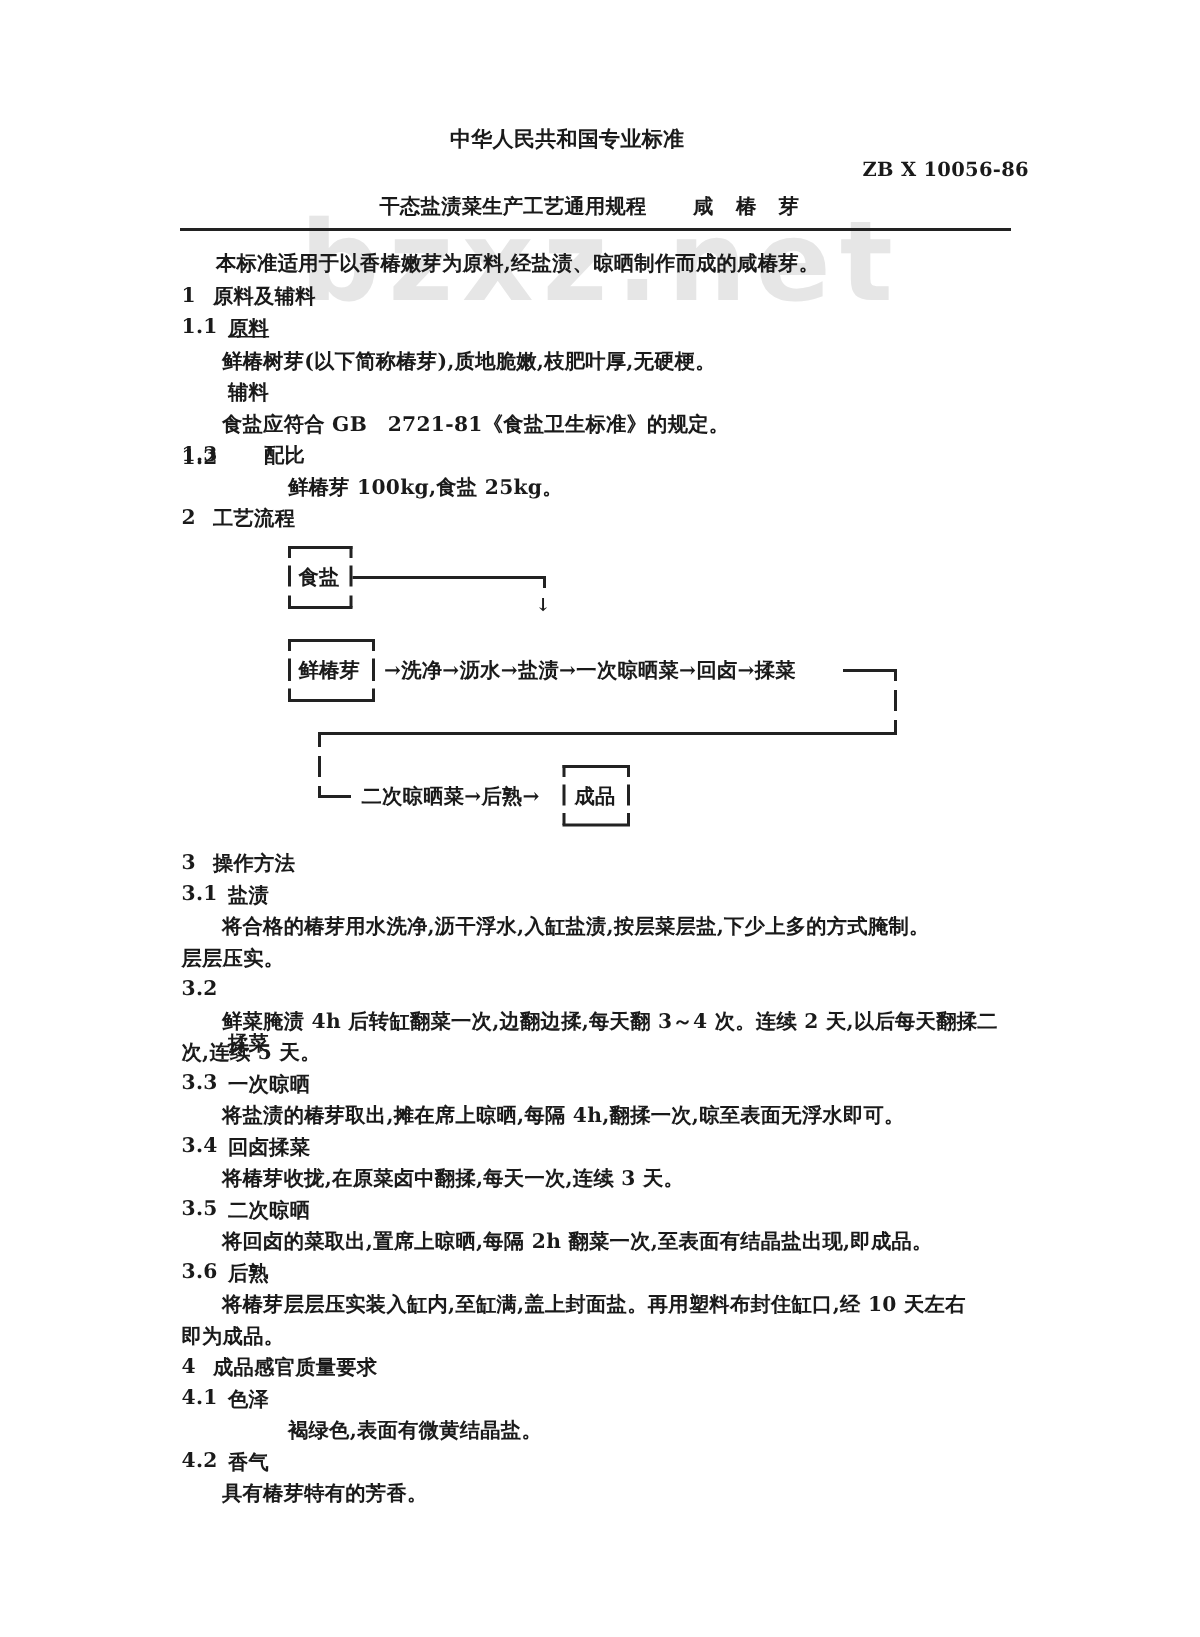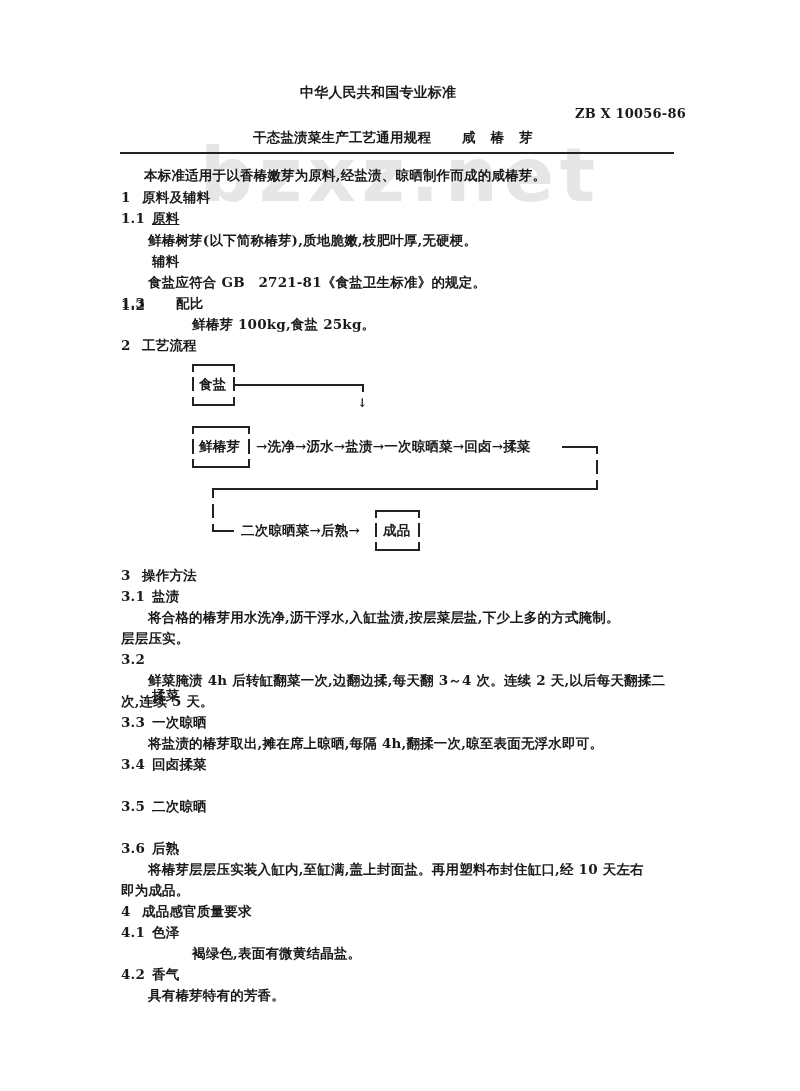--- a/index.html
+++ b/index.html
@@ -109,23 +109,25 @@
   <div class="abs t" style="left:152px;top:651px;margin-top:36px;">揉菜</div>
   <div class="abs t" style="left:148px;top:672px;">鲜菜腌渍 4h 后转缸翻菜一次,边翻边揉,每天翻 3～4 次。连续 2 天,以后每天翻揉二</div>
   <div class="abs t" style="left:121px;top:693px;">次,连续 5 天。</div>
 
   <div class="abs t" style="left:121px;top:714px;">3.3</div>
   <div class="abs t" style="left:152px;top:714px;">一次晾晒</div>
   <div class="abs t" style="left:148px;top:735px;">将盐渍的椿芽取出,摊在席上晾晒,每隔 4h,翻揉一次,晾至表面无浮水即可。</div>
 
   <div class="abs t" style="left:121px;top:756px;">3.4</div>
   <div class="abs t" style="left:152px;top:756px;">回卤揉菜</div>
+  <div class="abs t" style="left:148px;top:777px;">将椿芽收拢,在原菜卤中翻揉,每天一次,连续 3 天。</div>
 
   <div class="abs t" style="left:121px;top:798px;">3.5</div>
   <div class="abs t" style="left:152px;top:798px;">二次晾晒</div>
+  <div class="abs t" style="left:148px;top:819px;">将回卤的菜取出,置席上晾晒,每隔 2h 翻菜一次,至表面有结晶盐出现,即成品。</div>
 
   <div class="abs t" style="left:121px;top:840px;">3.6</div>
   <div class="abs t" style="left:152px;top:840px;">后熟</div>
   <div class="abs t" style="left:148px;top:861px;">将椿芽层层压实装入缸内,至缸满,盖上封面盐。再用塑料布封住缸口,经 10 天左右</div>
   <div class="abs t" style="left:121px;top:882px;">即为成品。</div>
 
   <div class="abs t" style="left:121px;top:903px;">4</div>
   <div class="abs t" style="left:142px;top:903px;">成品感官质量要求</div>
 
   <div class="abs t" style="left:121px;top:924px;">4.1</div>

